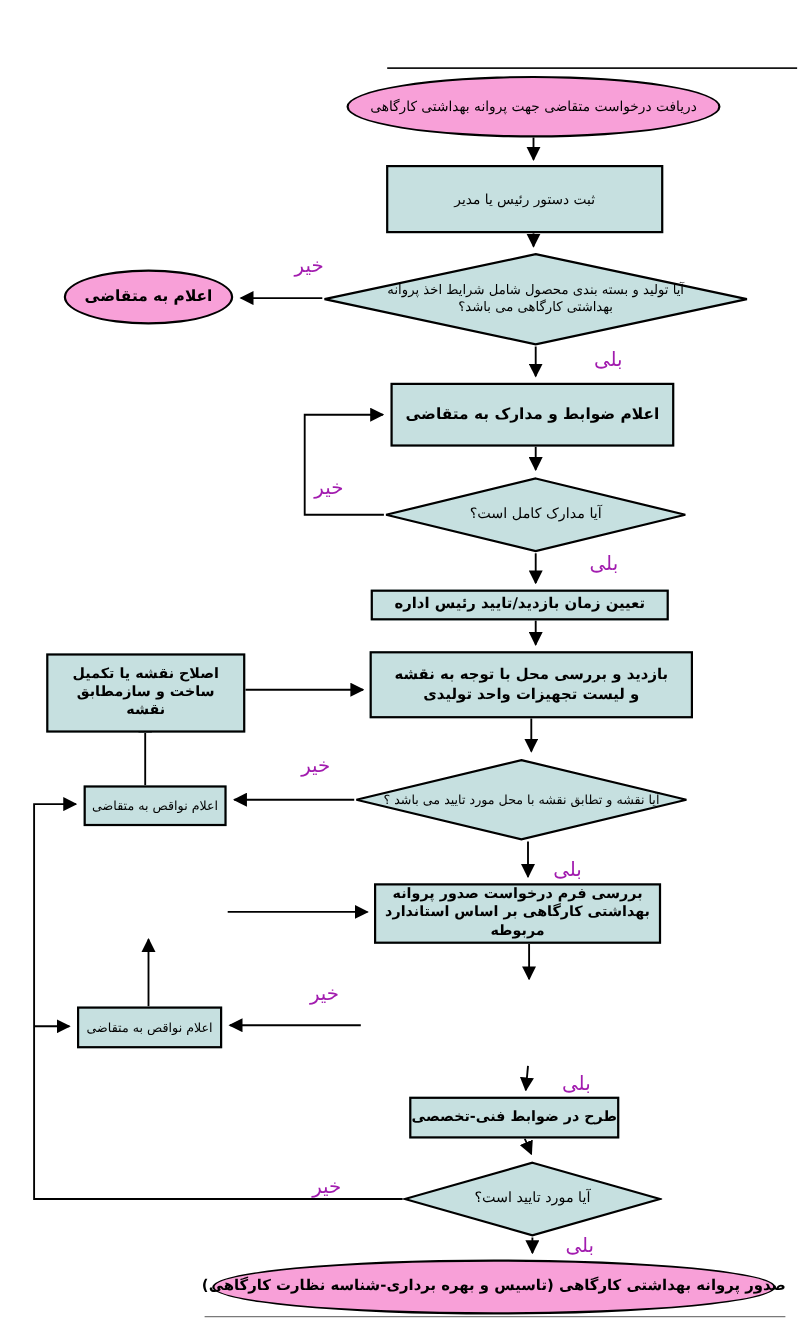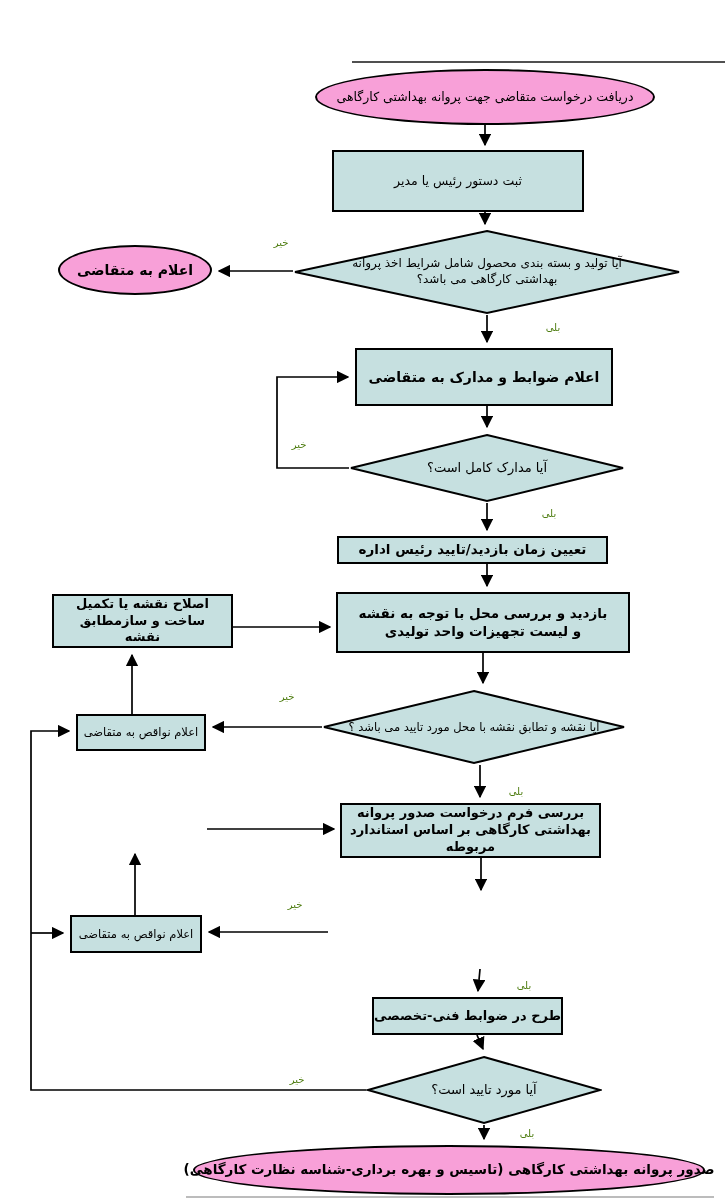--- a/index.html
+++ b/index.html
@@ -29,21 +29,21 @@
   }
   .dshape{position:absolute;left:0;top:0;}
   .dshape polygon{
     fill:var(--process-fill,#C6E0E0);
     stroke:var(--line-color,#000);
     stroke-width:2;
   }
   .edge-label{
     position:absolute;
     transform:translate(-50%,-50%);
-    direction:rtl;font-size:10px;color:#4d7c0f;white-space:nowrap;
+    direction:rtl;font-size:18px;color:#a21caf;white-space:nowrap;
   }
   .wires{position:absolute;left:0;top:0;pointer-events:none;}
   .wires line,.wires polyline{
     stroke:var(--line-color,#000);
     stroke-width:1.7;fill:none;
   }
   .wires .rule-top{stroke:#161616;stroke-width:1.6;}
   .wires .rule-bottom{stroke:#7a7a7a;stroke-width:1.2;}
   .b{font-weight:bold;}
   .nowrap{white-space:nowrap;text-align:center;}
@@ -86,21 +86,21 @@
       <polyline points="366,1090 31,1090 31,731 69,731" marker-end="url(#arr)"></polyline>
       <line x1="31" y1="933" x2="63" y2="933" marker-end="url(#arr)"></line>
       <line x1="484" y1="1125" x2="484" y2="1139" marker-end="url(#arr)"></line>
     </g>
   </svg>
 
   <div class="node ellipse" style="left:315px;top:69px;width:340px;height:56px">
     <div class="label nowrap" style="font-size:12.5px">دریافت درخواست متقاضی جهت پروانه بهداشتی کارگاهی</div>
   </div>
 
-  <div class="node rect" style="left:332px;top:150px;width:252px;height:62px">
+  <div class="node rect" style="left:351px;top:150px;width:252px;height:62px">
     <div class="label" style="font-size:12.5px">ثبت دستور رئیس یا مدیر</div>
   </div>
 
   <div class="node" style="left:293px;top:229px;width:388px;height:86px">
     <svg class="dshape" width="388" height="86">
         <polygon points="194,2 386,43 194,84 2,43"></polygon>
       </svg>
     <div class="label" style="font-size:12px;padding:0 56px">آیا تولید و بسته بندی محصول شامل شرایط اخذ پروانه بهداشتی کارگاهی می باشد؟</div>
   </div>
 
@@ -120,21 +120,21 @@
   </div>
 
   <div class="node rect" style="left:337px;top:536px;width:271px;height:28px">
     <div class="label b nowrap" style="font-size:13.5px">تعیین زمان بازدید/تایید رئیس اداره</div>
   </div>
 
   <div class="node rect" style="left:336px;top:592px;width:294px;height:61px">
     <div class="label b" style="font-size:13.5px;padding:0 18px">بازدید و بررسی محل با توجه به نقشه و لیست تجهیزات واحد تولیدی</div>
   </div>
 
-  <div class="node rect" style="left:52px;top:594px;width:181px;height:54px">
+  <div class="node rect" style="left:42px;top:594px;width:181px;height:72px">
     <div class="label b" style="font-size:13px">اصلاح نقشه یا تکمیل ساخت و سازمطابق نقشه</div>
   </div>
 
   <div class="node" style="left:322px;top:689px;width:304px;height:76px">
     <svg class="dshape" width="304" height="76">
         <polygon points="152,2 302,38 152,74 2,38"></polygon>
       </svg>
     <div class="label nowrap" style="font-size:11.5px;padding:0">آیا نقشه و تطابق نقشه با محل مورد تایید می باشد ؟</div>
   </div>
 

